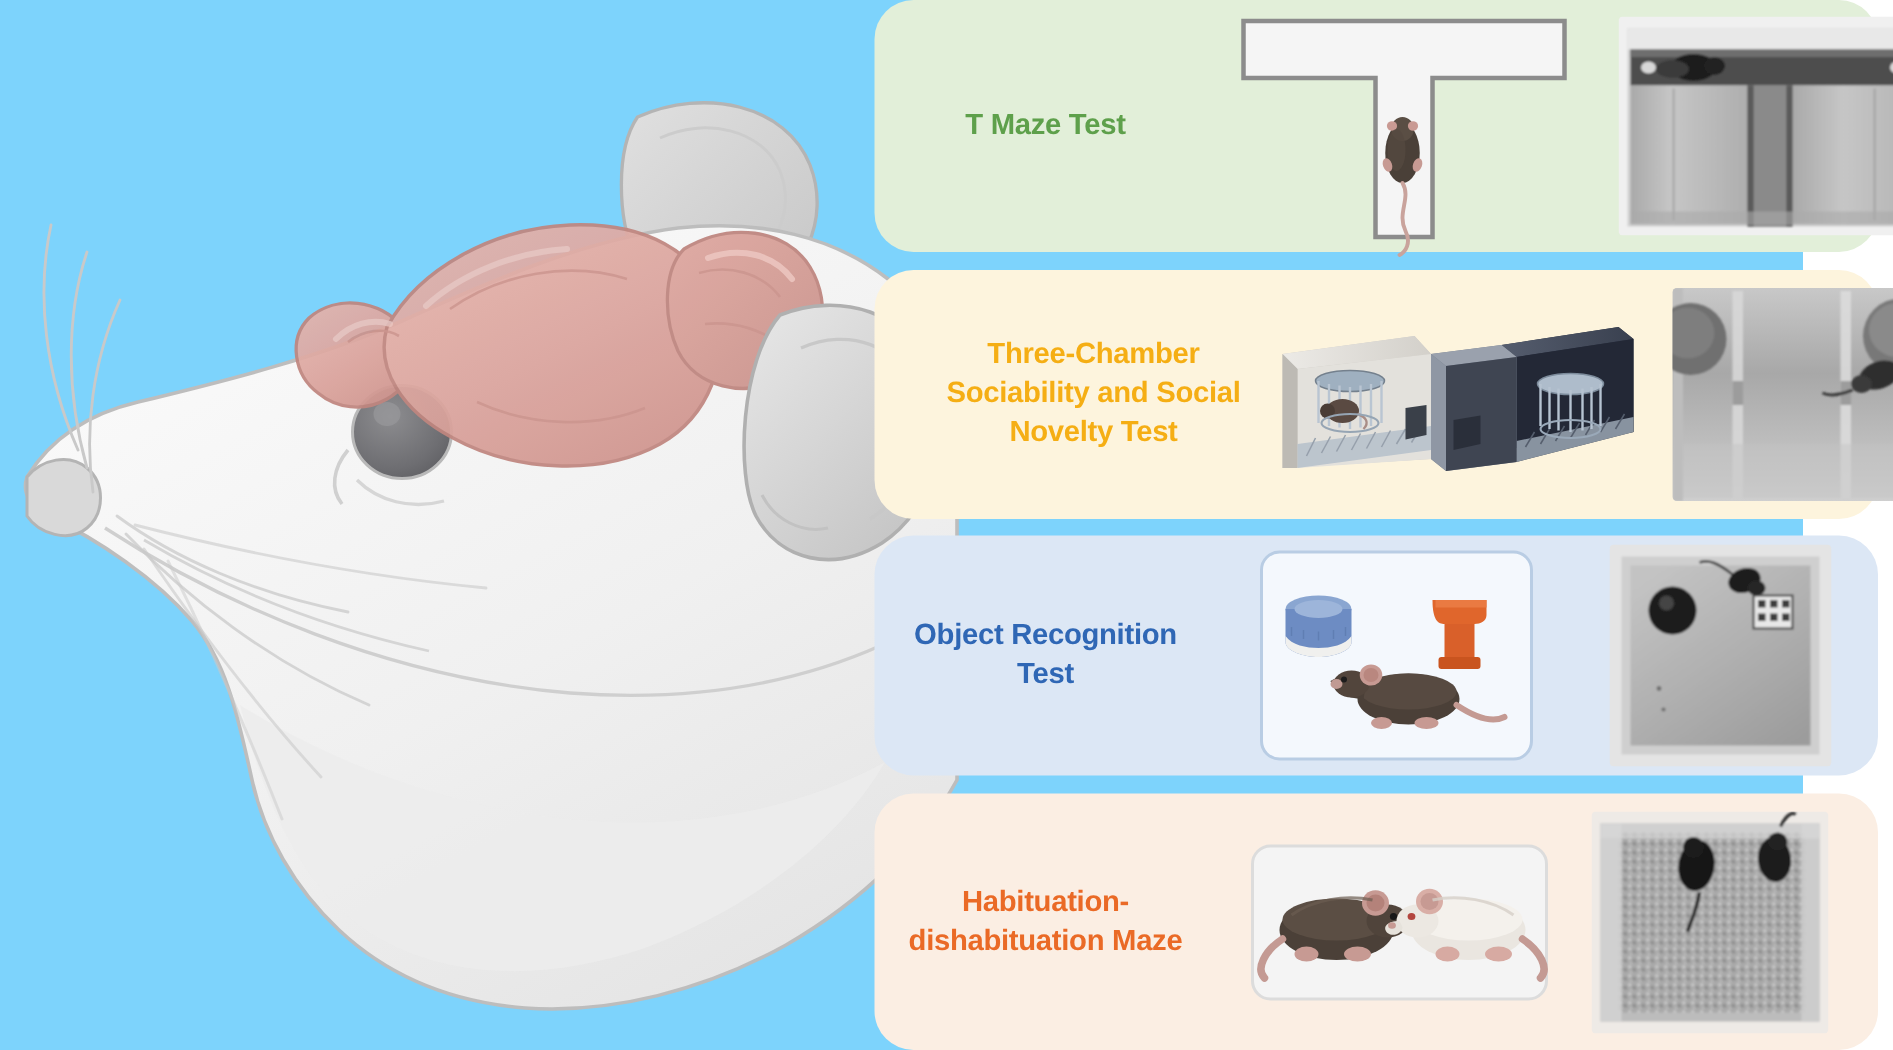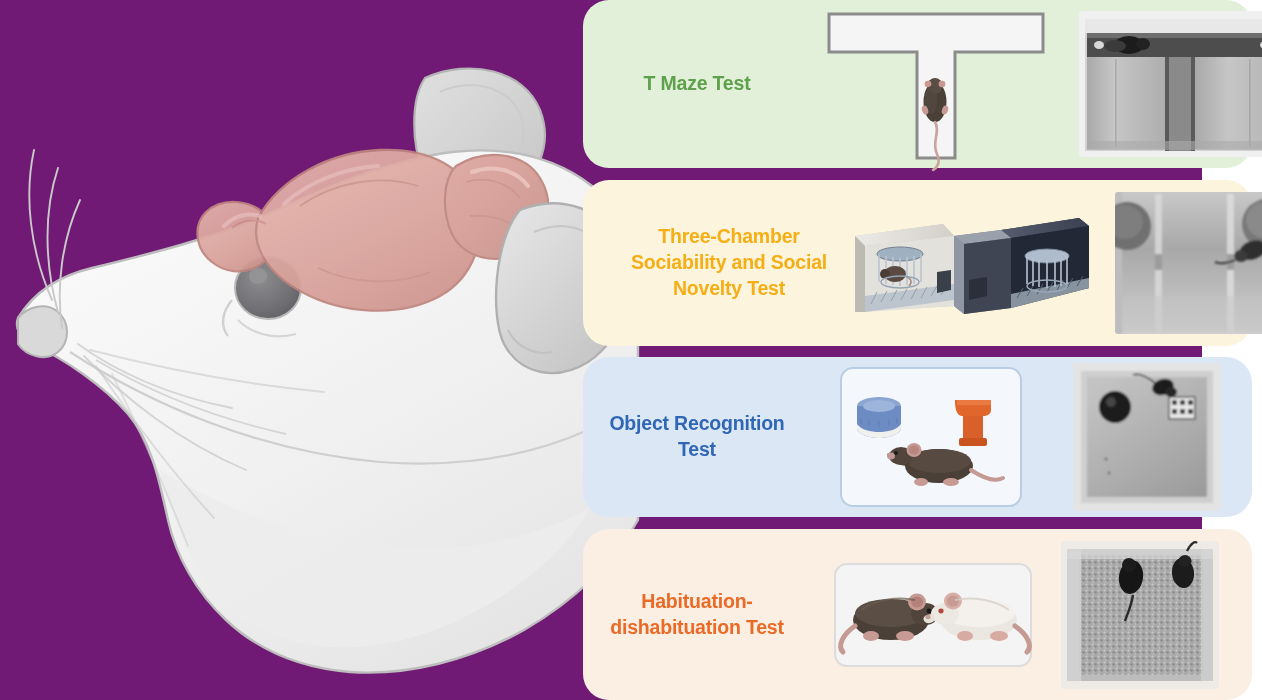--- a/index.html
+++ b/index.html
@@ -5,21 +5,21 @@
   * { box-sizing: border-box; margin: 0; padding: 0; }
   html, body {
     width: 1262px; height: 700px;
     background: #ffffff;
     font-family: "Liberation Sans", sans-serif;
     overflow: hidden;
   }
   #figure {
     position: relative;
     width: 1202px; height: 700px;
-    background: #701a75;
+    background: #7dd3fc;
   }
 
   
   #mouse-art { position: absolute; left: 0; top: 0; width: 640px; height: 700px; }
 
   
   .panel {
     position: absolute;
     left: 583px;
     width: 669px;
@@ -475,21 +475,21 @@
 
             <circle cx="33" cy="96" r="1.6" fill="#6e6e6e"></circle>
             <circle cx="36" cy="110" r="1.4" fill="#6e6e6e"></circle>
           </g>
         </svg>
       </div>
     </div>
   </div>
 
   <div class="panel" id="panel-habit" style="background:#fbeee3;">
-    <div class="panel-label" style="color:#ea6a26;">Habituation-dishabituation Test</div>
+    <div class="panel-label" style="color:#ea6a26;">Habituation-dishabituation Maze</div>
     <div class="panel-art">
 
       <div class="diagram" style="left:22px; width:200px; height:106px;">
         <svg width="200" height="106" viewBox="0 0 200 106">
           <rect x="2" y="2" width="196" height="102" rx="12" fill="#f4f4f4" stroke="#dcdcdc" stroke-width="2"></rect>
 
           <g transform="translate(8,26)">
             <ellipse cx="50" cy="32" rx="38" ry="20" fill="#4b4038"></ellipse>
             <ellipse cx="50" cy="25" rx="36" ry="14" fill="#5b4e44"></ellipse>
             <ellipse cx="84" cy="26" rx="14" ry="11" fill="#50443b"></ellipse>

